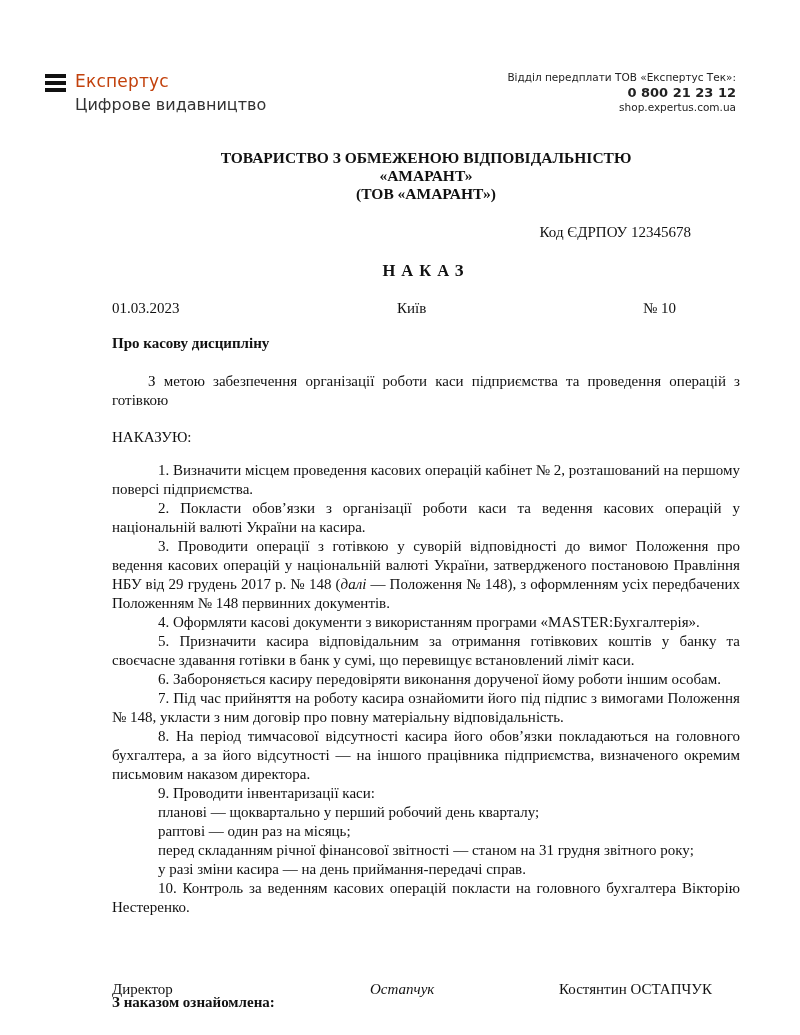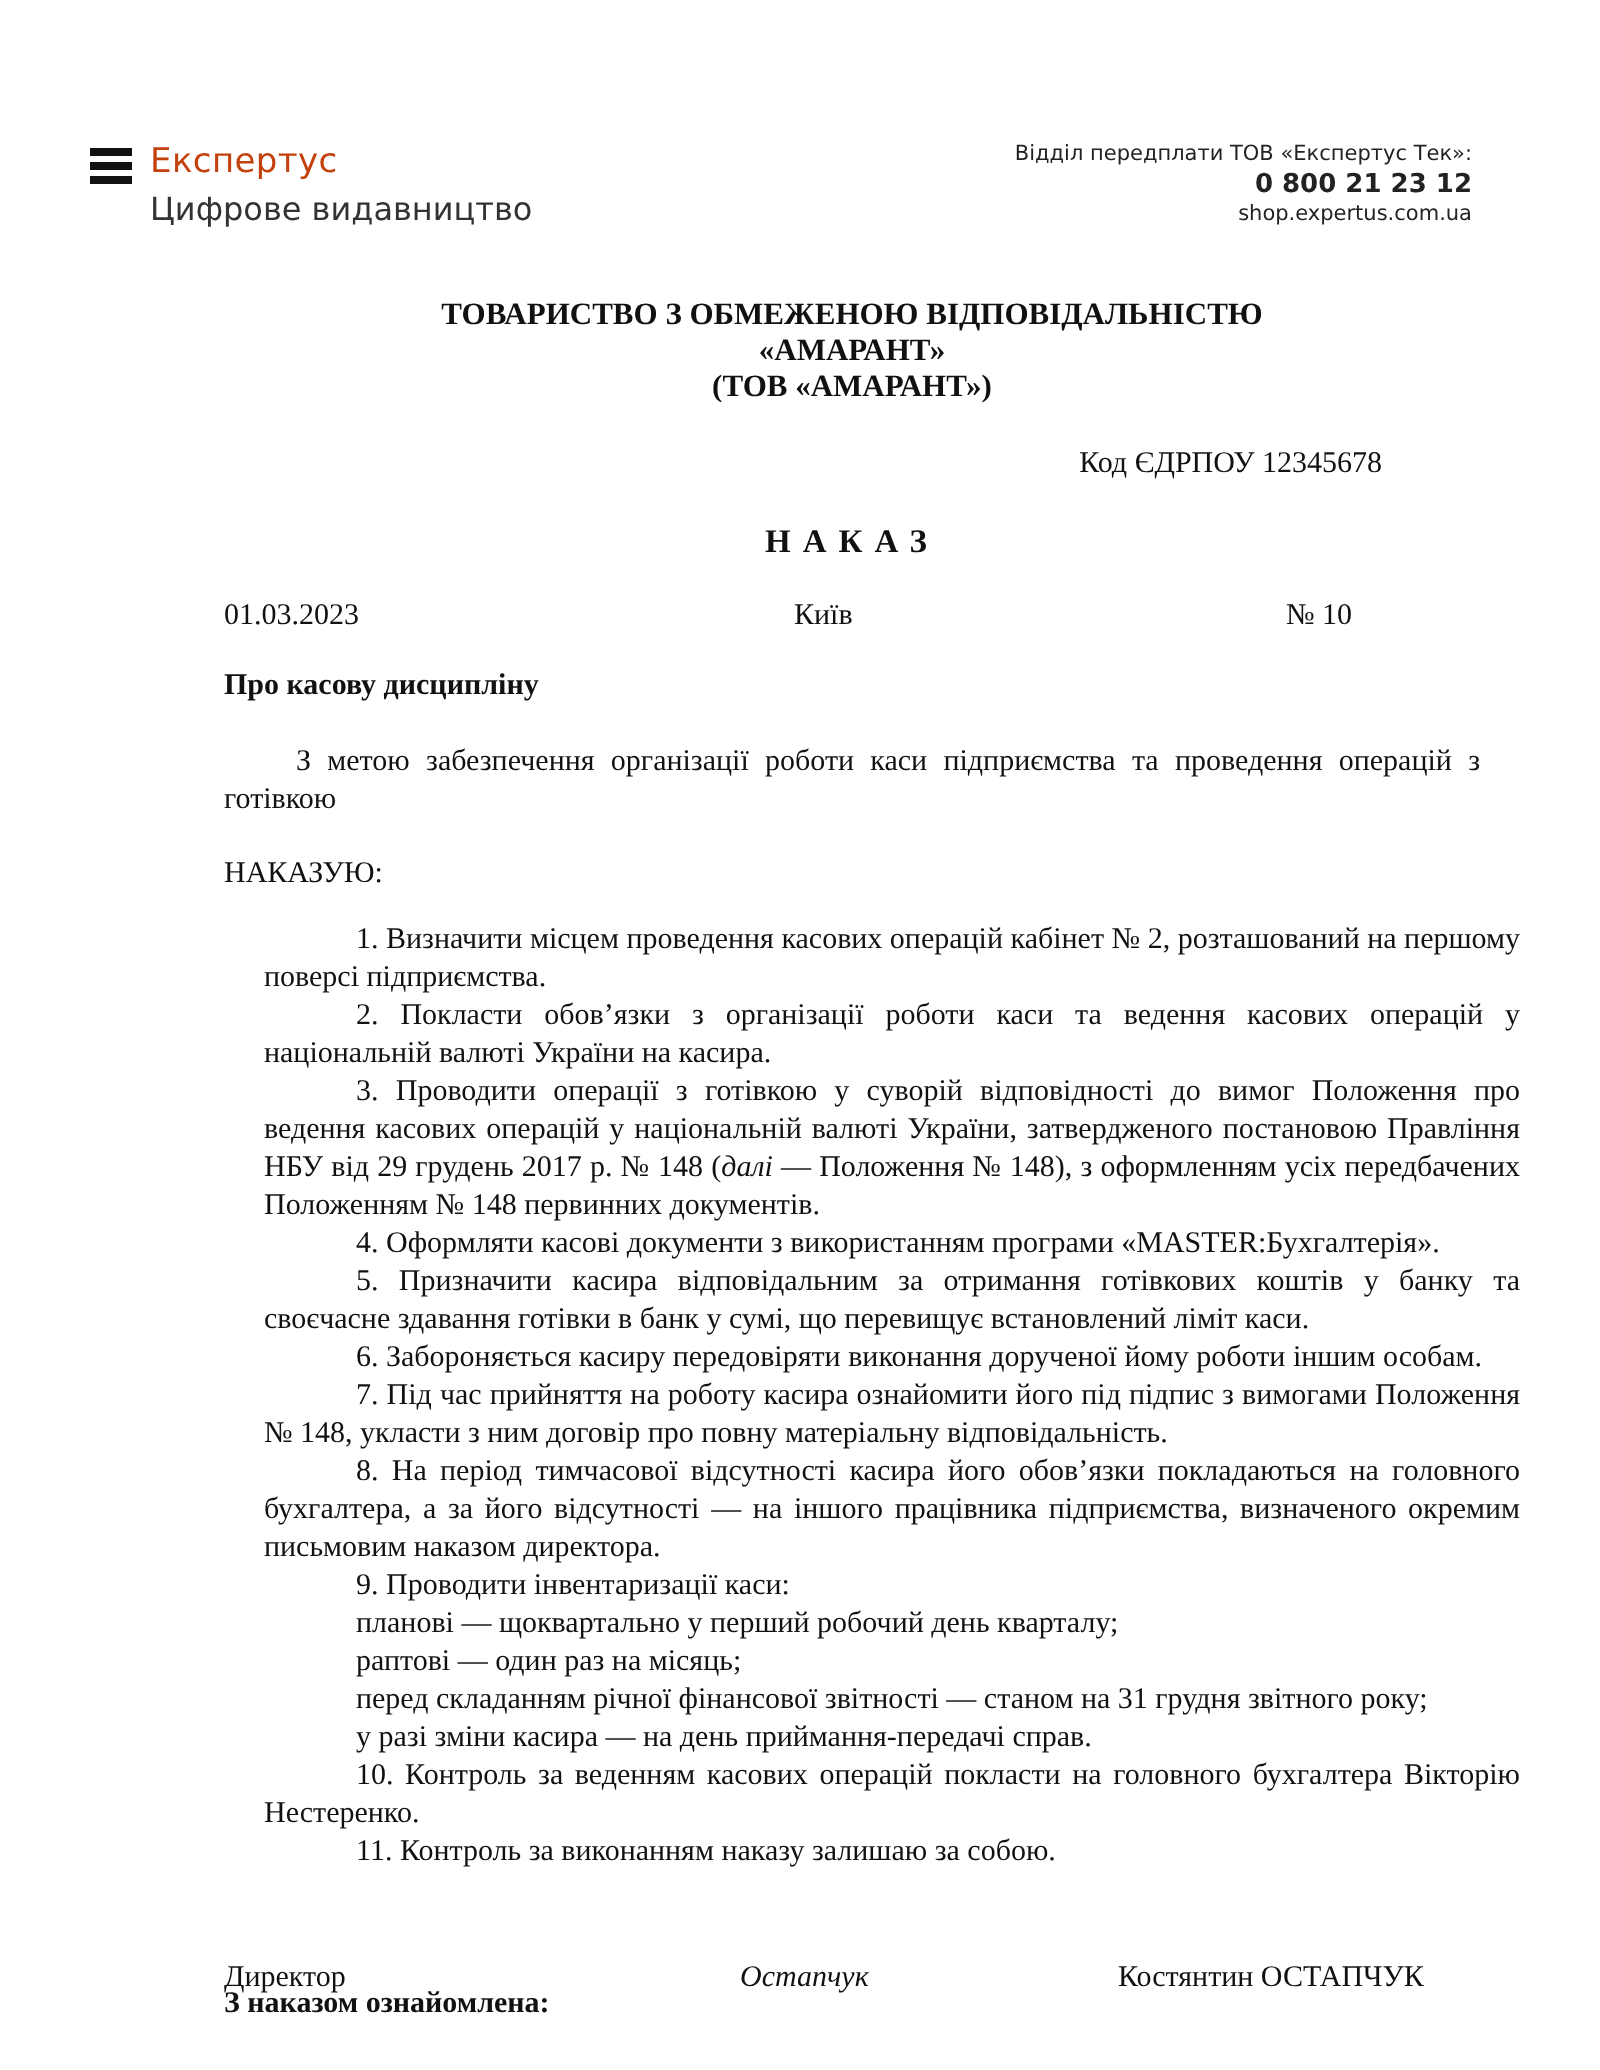--- a/index.html
+++ b/index.html
@@ -22,21 +22,21 @@
   .org { top:149px; text-align:center; font-weight:bold; font-size:15.5px; line-height:18px; left:112px; width:628px; }
   .code { top:223px; text-align:right; left:112px; width:579px; }
   .title { top:261px; text-align:center; font-weight:bold; font-size:16.5px; letter-spacing:6px; }
   .meta { top:299px; height:20px; width:564px; }
   .meta .d { position:absolute; left:0; }
   .meta .c { position:absolute; left:285px; }
   .meta .n { position:absolute; right:0; }
   .subject { top:334px; font-weight:bold; }
   .intro { top:372px; text-align:justify; text-indent:36px; }
   .order { top:428px; }
-  .items { top:461px;margin-left:20px; }
+  .items { top:461px; }
   .items p { margin:0; text-align:justify; text-indent:46px; }
   .items p.sub { text-indent:0; padding-left:46px; text-align:left; }
   .sign { top:980px; height:20px; width:610px; }
   .sign .r { position:absolute; left:0; }
   .sign .s { position:absolute; left:258px; font-style:italic; }
   .sign .nm { position:absolute; left:447px; }
   .ack { top:993px;font-weight:bold; }
 </style>
 </head>
 <body>
@@ -87,21 +87,20 @@
   <p>5. Призначити касира відповідальним за отримання готівкових коштів у банку та своєчасне здавання готівки в банк у сумі, що перевищує встановлений ліміт каси.</p>
   <p>6. Забороняється касиру передовіряти виконання дорученої йому роботи іншим особам.</p>
   <p>7. Під час прийняття на роботу касира ознайомити його під підпис з вимогами Положення № 148, укласти з ним договір про повну матеріальну відповідальність.</p>
   <p>8. На період тимчасової відсутності касира його обов’язки покладаються на головного бухгалтера, а за його відсутності — на іншого працівника підприємства, визначеного окремим письмовим наказом директора.</p>
   <p>9. Проводити інвентаризації каси:</p>
   <p class="sub">планові — щоквартально у перший робочий день кварталу;</p>
   <p class="sub">раптові — один раз на місяць;</p>
   <p class="sub">перед складанням річної фінансової звітності — станом на 31 грудня звітного року;</p>
   <p class="sub">у разі зміни касира — на день приймання-передачі справ.</p>
   <p>10. Контроль за веденням касових операцій покласти на головного бухгалтера Вікторію Нестеренко.</p>
-  <p>11. Контроль за виконанням наказу залишаю за собою.</p>
 </div>
 
 <div class="doc serif sign">
   <span class="r">Директор</span>
   <span class="s">Остапчук</span>
   <span class="nm">Костянтин ОСТАПЧУК</span>
 </div>
 
 <div class="doc serif ack">З наказом ознайомлена:</div>
 

